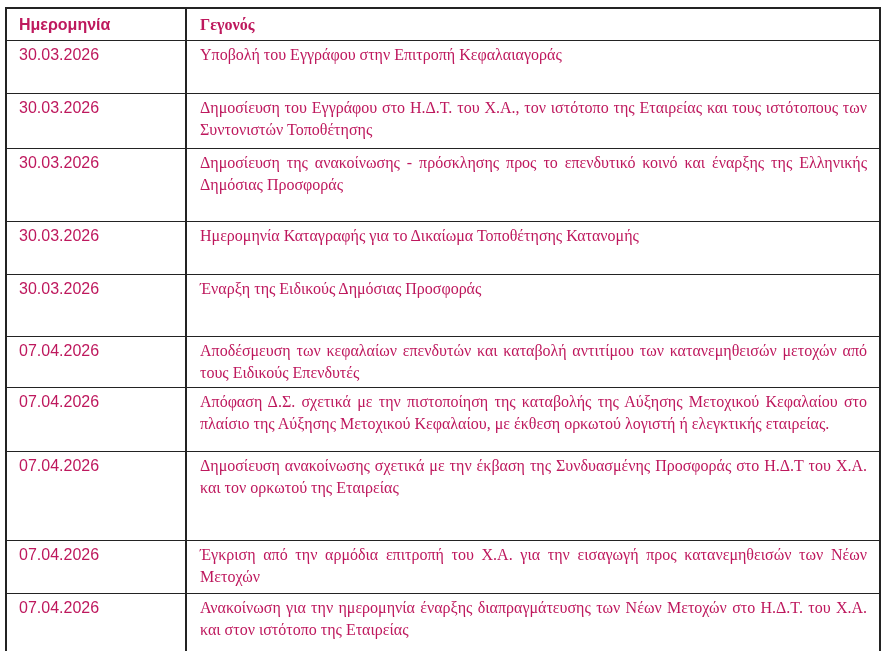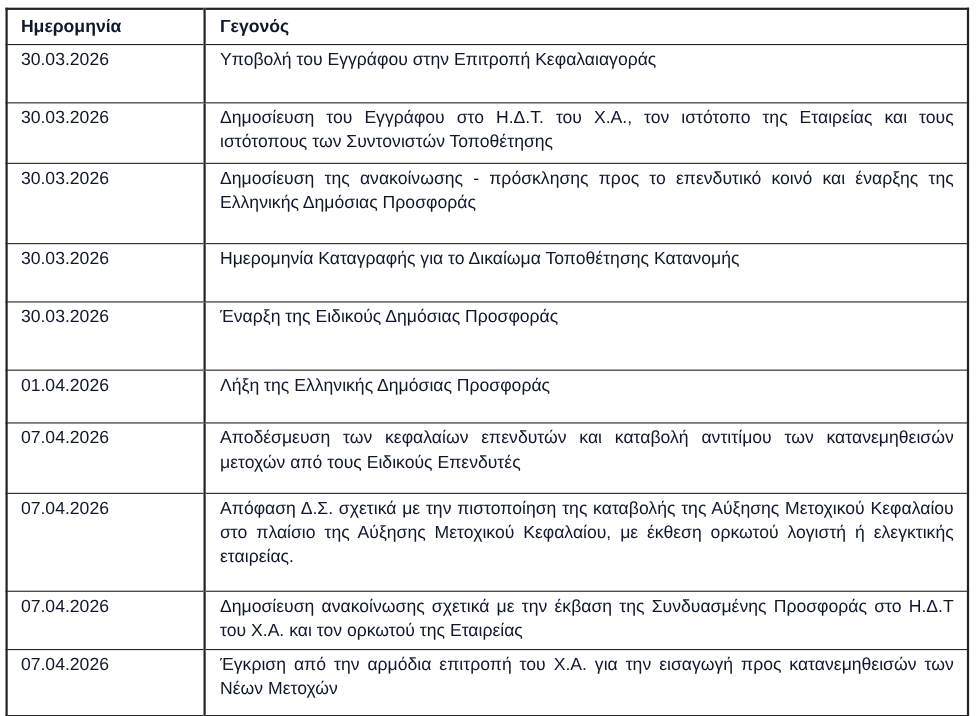--- a/index.html
+++ b/index.html
@@ -7,21 +7,21 @@
     padding: 0;
     background: #ffffff;
   }
   .page {
     position: relative;
     width: 887px;
     height: 651px;
     overflow: hidden;
     background: #ffffff;
     font-family: "Liberation Sans", "DejaVu Sans", sans-serif;
-    color: #0f172a;
+    color: #be185d;
   }
   table.timeline {
     border-collapse: collapse;
     table-layout: fixed;
     width: 874px;
     margin: 7px 0 0 5px;
     border: 2px solid #232323;
   }
   col.col-date  { width: 180px; }
   col.col-event { width: 694px; }
@@ -35,20 +35,21 @@
   }
   td.date-cell, th.th-date {
     border-right: 2px solid #232323;
     padding: 3px 6px 3px 12px;
     white-space: nowrap;
   }
   td.event-cell, th.th-event {
     padding: 3px 12px 3px 13px;
     text-align: justify;
     text-justify: inter-word;
+    font-family: Liberation Serif, serif;
   }
   thead th {
     font-weight: bold;
     text-align: left;
     height: 25px;
     vertical-align: middle;
     padding-top: 1px;
     padding-bottom: 1px;
   }
   tbody tr:nth-child(1)  td { height: 46px; }
@@ -94,24 +95,20 @@
       </tr>
       <tr>
         <td class="date-cell">30.03.2026</td>
         <td class="event-cell">Ημερομηνία Καταγραφής για το Δικαίωμα Τοποθέτησης Κατανομής</td>
       </tr>
       <tr>
         <td class="date-cell">30.03.2026</td>
         <td class="event-cell">Έναρξη της Ειδικούς Δημόσιας Προσφοράς</td>
       </tr>
       <tr>
-        <td class="date-cell">01.04.2026</td>
-        <td class="event-cell">Λήξη της Ελληνικής Δημόσιας Προσφοράς</td>
-      </tr>
-      <tr>
         <td class="date-cell">07.04.2026</td>
         <td class="event-cell">Αποδέσμευση των κεφαλαίων επενδυτών και καταβολή αντιτίμου των κατανεμηθεισών μετοχών από τους Ειδικούς Επενδυτές</td>
       </tr>
       <tr>
         <td class="date-cell">07.04.2026</td>
         <td class="event-cell">Απόφαση Δ.Σ. σχετικά με την πιστοποίηση της καταβολής της Αύξησης Μετοχικού Κεφαλαίου στο πλαίσιο της Αύξησης Μετοχικού Κεφαλαίου, με έκθεση ορκωτού λογιστή ή ελεγκτικής εταιρείας.</td>
       </tr>
       <tr>
         <td class="date-cell">07.04.2026</td>
         <td class="event-cell">Δημοσίευση ανακοίνωσης σχετικά με την έκβαση της Συνδυασμένης Προσφοράς στο Η.Δ.Τ του Χ.Α. και τον ορκωτού της Εταιρείας</td>

